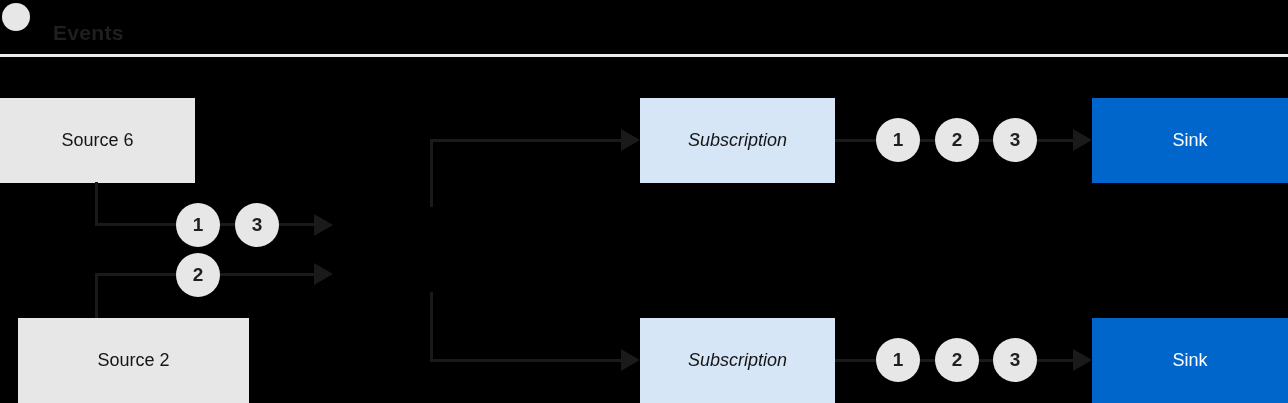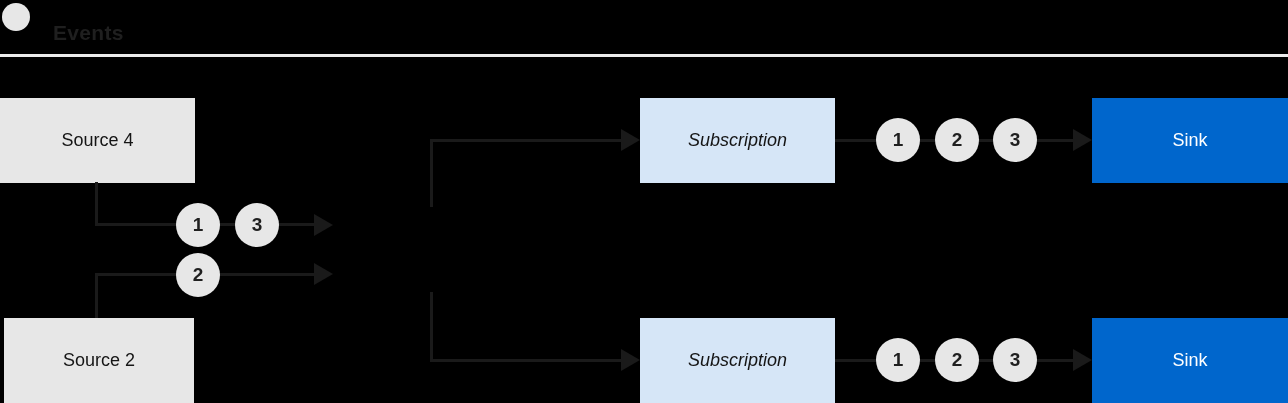--- a/index.html
+++ b/index.html
@@ -37,24 +37,24 @@
 <div class="canvas">
 
   <div>
     <div class="legend-circle"></div>
     <div class="legend-label">Events</div>
   </div>
 
   <div class="divider"></div>
 
   <div class="node gray" style="left:0;top:98px;width:195px;height:85px">
-    <span>Source 4</span>
+    <span>Source 6</span>
   </div>
 
-  <div class="node gray" style="left:4px;top:318px;width:190px;height:85px">
+  <div class="node gray" style="left:18px;top:318px;width:231px;height:85px">
     <span>Source 2</span>
   </div>
 
 
   <div class="node lightblue" style="left:640px;top:98px;width:195px;height:85px">
     <span>Subscription</span>
   </div>
 
   <div class="node lightblue" style="left:640px;top:318px;width:195px;height:85px">
     <span>Subscription</span>

